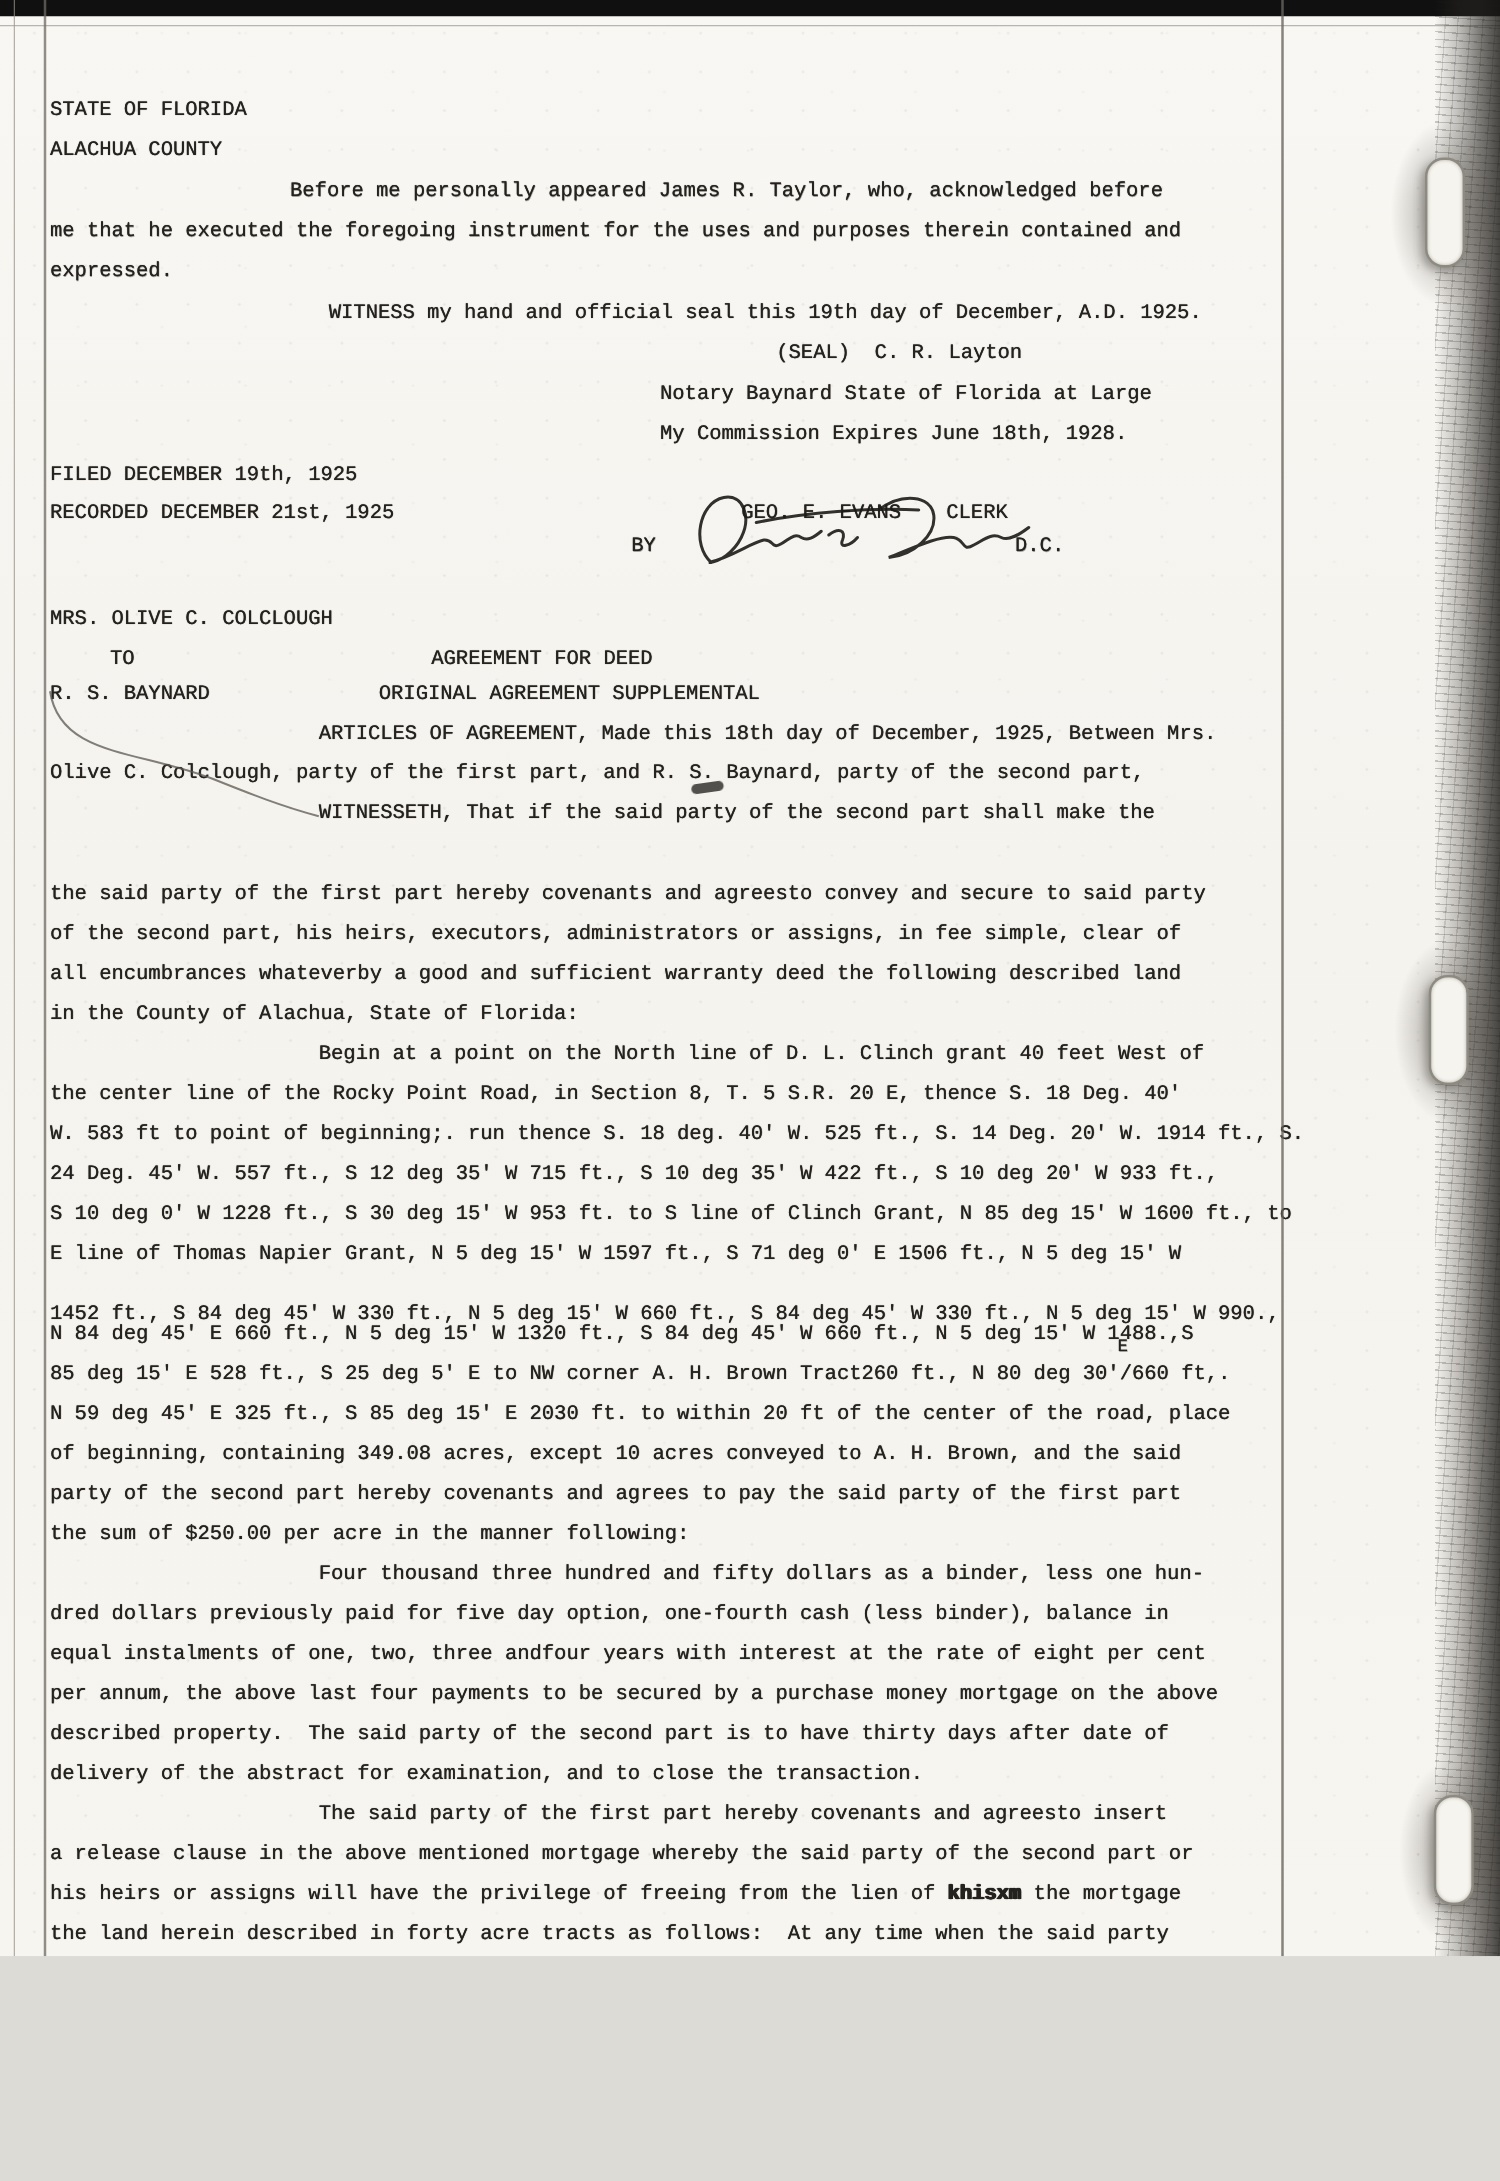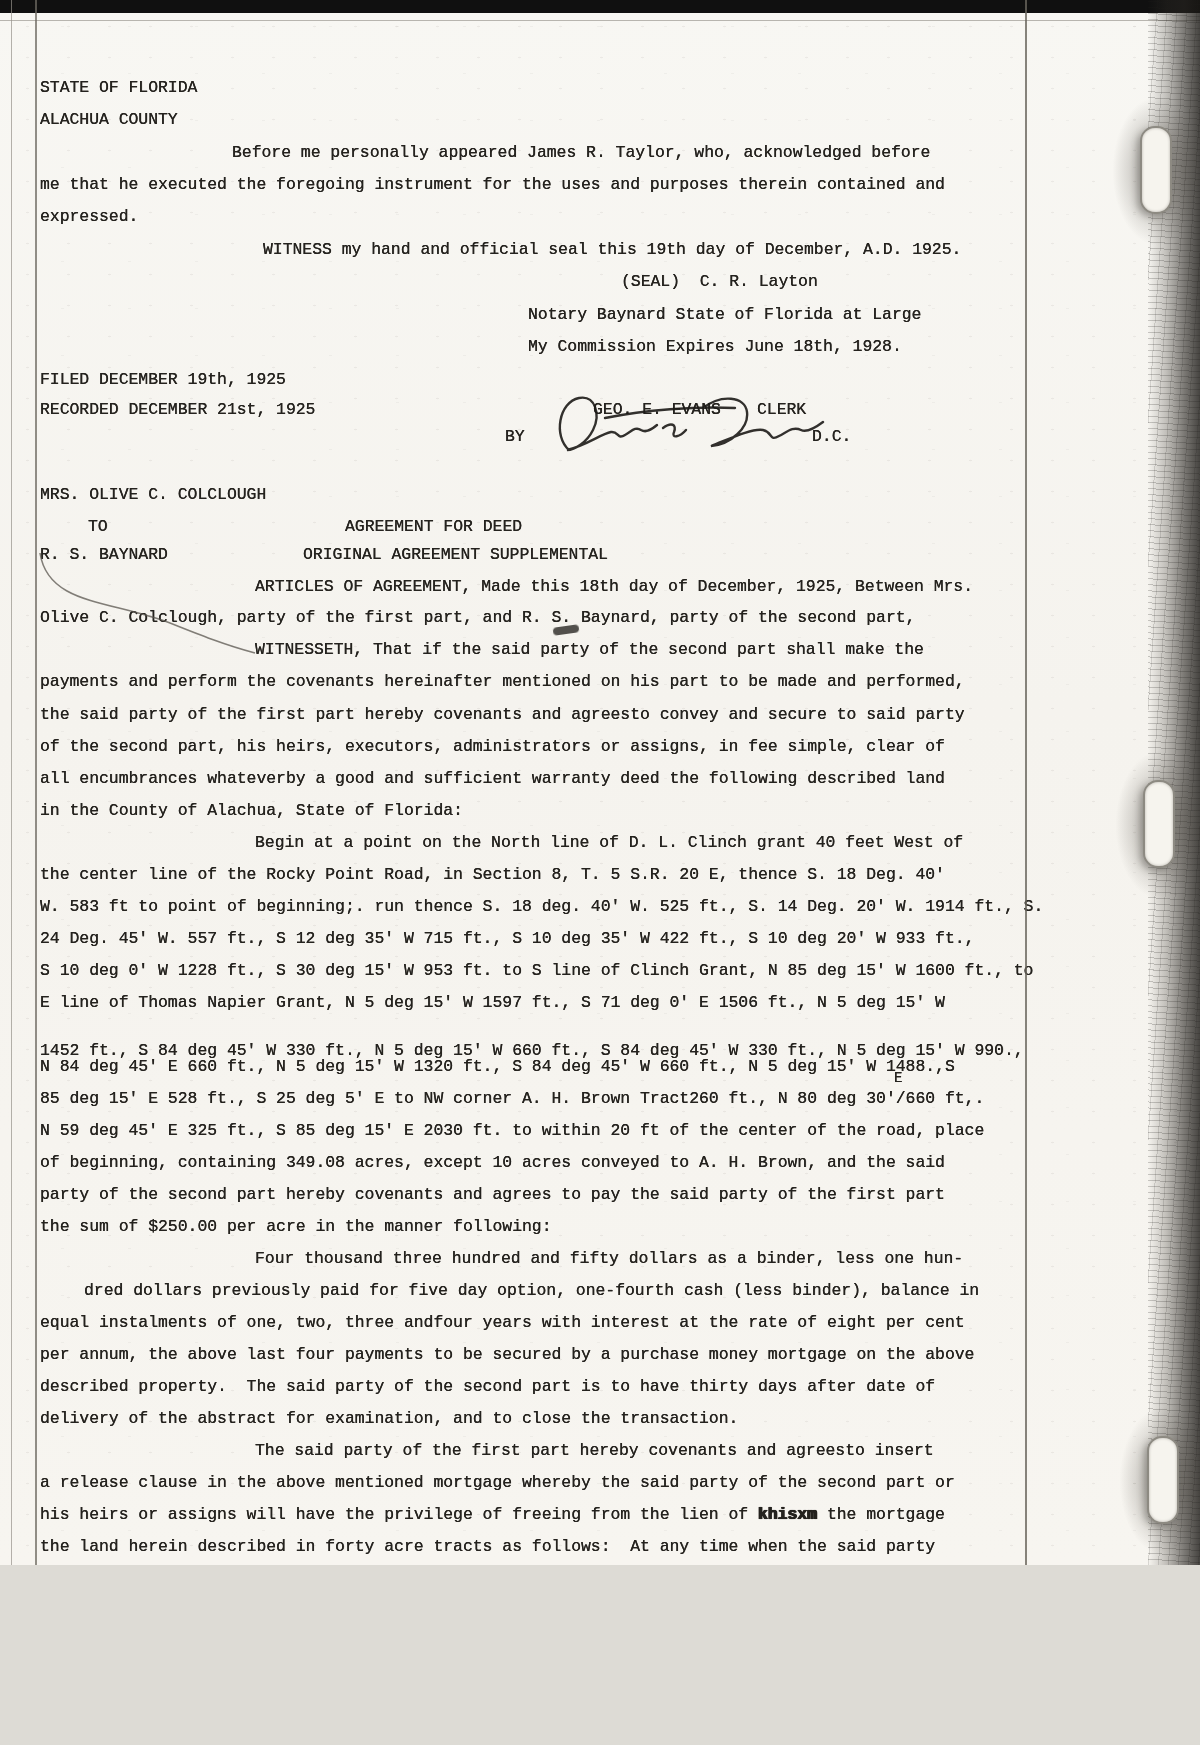--- a/index.html
+++ b/index.html
@@ -103,41 +103,40 @@
       <span class="tl" style="left: 505px; top: 427px;">BY</span>
       <span class="tl" style="left: 812px; top: 427px;">D.C.</span>
       <span class="tl" style="left: 40px; top: 485px;">MRS. OLIVE C. COLCLOUGH</span>
       <span class="tl" style="left: 88px; top: 517px;">TO</span>
       <span class="tl" style="left: 345px; top: 517px;">AGREEMENT FOR DEED</span>
       <span class="tl" style="left: 40px; top: 545px;">R. S. BAYNARD</span>
       <span class="tl" style="left: 303px; top: 545px;">ORIGINAL AGREEMENT SUPPLEMENTAL</span>
       <span class="tl" style="left: 255px; top: 577px;">ARTICLES OF AGREEMENT, Made this 18th day of December, 1925, Between Mrs.</span>
       <span class="tl" style="left: 40px; top: 608px;">Olive C. Colclough, party of the first part, and R. S. Baynard, party of the second part,</span>
       <span class="tl" style="left: 255px; top: 640px;">WITNESSETH, That if the said party of the second part shall make the</span>
-      <span class="tl" style="left: 40px; top: 672px;">payments and perform the covenants hereinafter mentioned on his part to be made and performed,</span>
       <span class="tl" style="left: 40px; top: 705px;">the said party of the first part hereby covenants and agreesto convey and secure to said party</span>
       <span class="tl" style="left: 40px; top: 737px;">of the second part, his heirs, executors, administrators or assigns, in fee simple, clear of</span>
       <span class="tl" style="left: 40px; top: 769px;">all encumbrances whateverby a good and sufficient warranty deed the following described land</span>
       <span class="tl" style="left: 40px; top: 801px;">in the County of Alachua, State of Florida:</span>
       <span class="tl" style="left: 255px; top: 833px;">Begin at a point on the North line of D. L. Clinch grant 40 feet West of</span>
       <span class="tl" style="left: 40px; top: 865px;">the center line of the Rocky Point Road, in Section 8, T. 5 S.R. 20 E, thence S. 18 Deg. 40'</span>
       <span class="tl" style="left: 40px; top: 897px;">W. 583 ft to point of beginning;. run thence S. 18 deg. 40' W. 525 ft., S. 14 Deg. 20' W. 1914 ft., S.</span>
       <span class="tl" style="left: 40px; top: 929px; text-align: right;">24 Deg. 45' W. 557 ft., S 12 deg 35' W 715 ft., S 10 deg 35' W 422 ft., S 10 deg 20' W 933 ft.,</span>
       <span class="tl" style="left: 40px; top: 961px;">S 10 deg 0' W 1228 ft., S 30 deg 15' W 953 ft. to S line of Clinch Grant, N 85 deg 15' W 1600 ft., to</span>
       <span class="tl" style="left: 40px; top: 993px;">E line of Thomas Napier Grant, N 5 deg 15' W 1597 ft., S 71 deg 0' E 1506 ft., N 5 deg 15' W</span>
       <span class="tl" style="left: 40px; top: 1025px; margin-top: 16px;">1452 ft., S 84 deg 45' W 330 ft., N 5 deg 15' W 660 ft., S 84 deg 45' W 330 ft., N 5 deg 15' W 990.,</span>
       <span class="tl" style="left: 40px; top: 1057px;">N 84 deg 45' E 660 ft., N 5 deg 15' W 1320 ft., S 84 deg 45' W 660 ft., N 5 deg 15' W 1488.,S</span>
       <span class="tl sup" style="left: 894px; top: 1070px;">E</span>
       <span class="tl" style="left: 40px; top: 1089px;">85 deg 15' E 528 ft., S 25 deg 5' E to NW corner A. H. Brown Tract260 ft., N 80 deg 30'/660 ft,.</span>
       <span class="tl" style="left: 40px; top: 1121px;">N 59 deg 45' E 325 ft., S 85 deg 15' E 2030 ft. to within 20 ft of the center of the road, place</span>
       <span class="tl" style="left: 40px; top: 1153px;">of beginning, containing 349.08 acres, except 10 acres conveyed to A. H. Brown, and the said</span>
       <span class="tl" style="left: 40px; top: 1185px;">party of the second part hereby covenants and agrees to pay the said party of the first part</span>
       <span class="tl" style="left: 40px; top: 1217px;">the sum of $250.00 per acre in the manner following:</span>
       <span class="tl" style="left: 255px; top: 1249px;">Four thousand three hundred and fifty dollars as a binder, less one hun-</span>
-      <span class="tl" style="left: 40px; top: 1281px; margin-left: 44px;">dred dollars previously paid for five day option, one-fourth cash (less binder), balance in</span>
+      <span class="tl" style="left: 40px; top: 1281px;">dred dollars previously paid for five day option, one-fourth cash (less binder), balance in</span>
       <span class="tl" style="left: 40px; top: 1313px;">equal instalments of one, two, three andfour years with interest at the rate of eight per cent</span>
       <span class="tl" style="left: 40px; top: 1345px;">per annum, the above last four payments to be secured by a purchase money mortgage on the above</span>
       <span class="tl" style="left: 40px; top: 1377px;">described property.  The said party of the second part is to have thirty days after date of</span>
       <span class="tl" style="left: 40px; top: 1409px;">delivery of the abstract for examination, and to close the transaction.</span>
       <span class="tl" style="left: 255px; top: 1441px;">The said party of the first part hereby covenants and agreesto insert</span>
       <span class="tl" style="left: 40px; top: 1473px;">a release clause in the above mentioned mortgage whereby the said party of the second part or</span>
       <span class="tl" style="left: 40px; top: 1505px;">his heirs or assigns will have the privilege of freeing from the lien of khisxm the mortgage</span>
       <span class="tl overstrike" style="left: 758px; top: 1505px;">khisxm</span>
       <span class="tl" style="left: 40px; top: 1537px;">the land herein described in forty acre tracts as follows:  At any time when the said party</span>
     </div>

